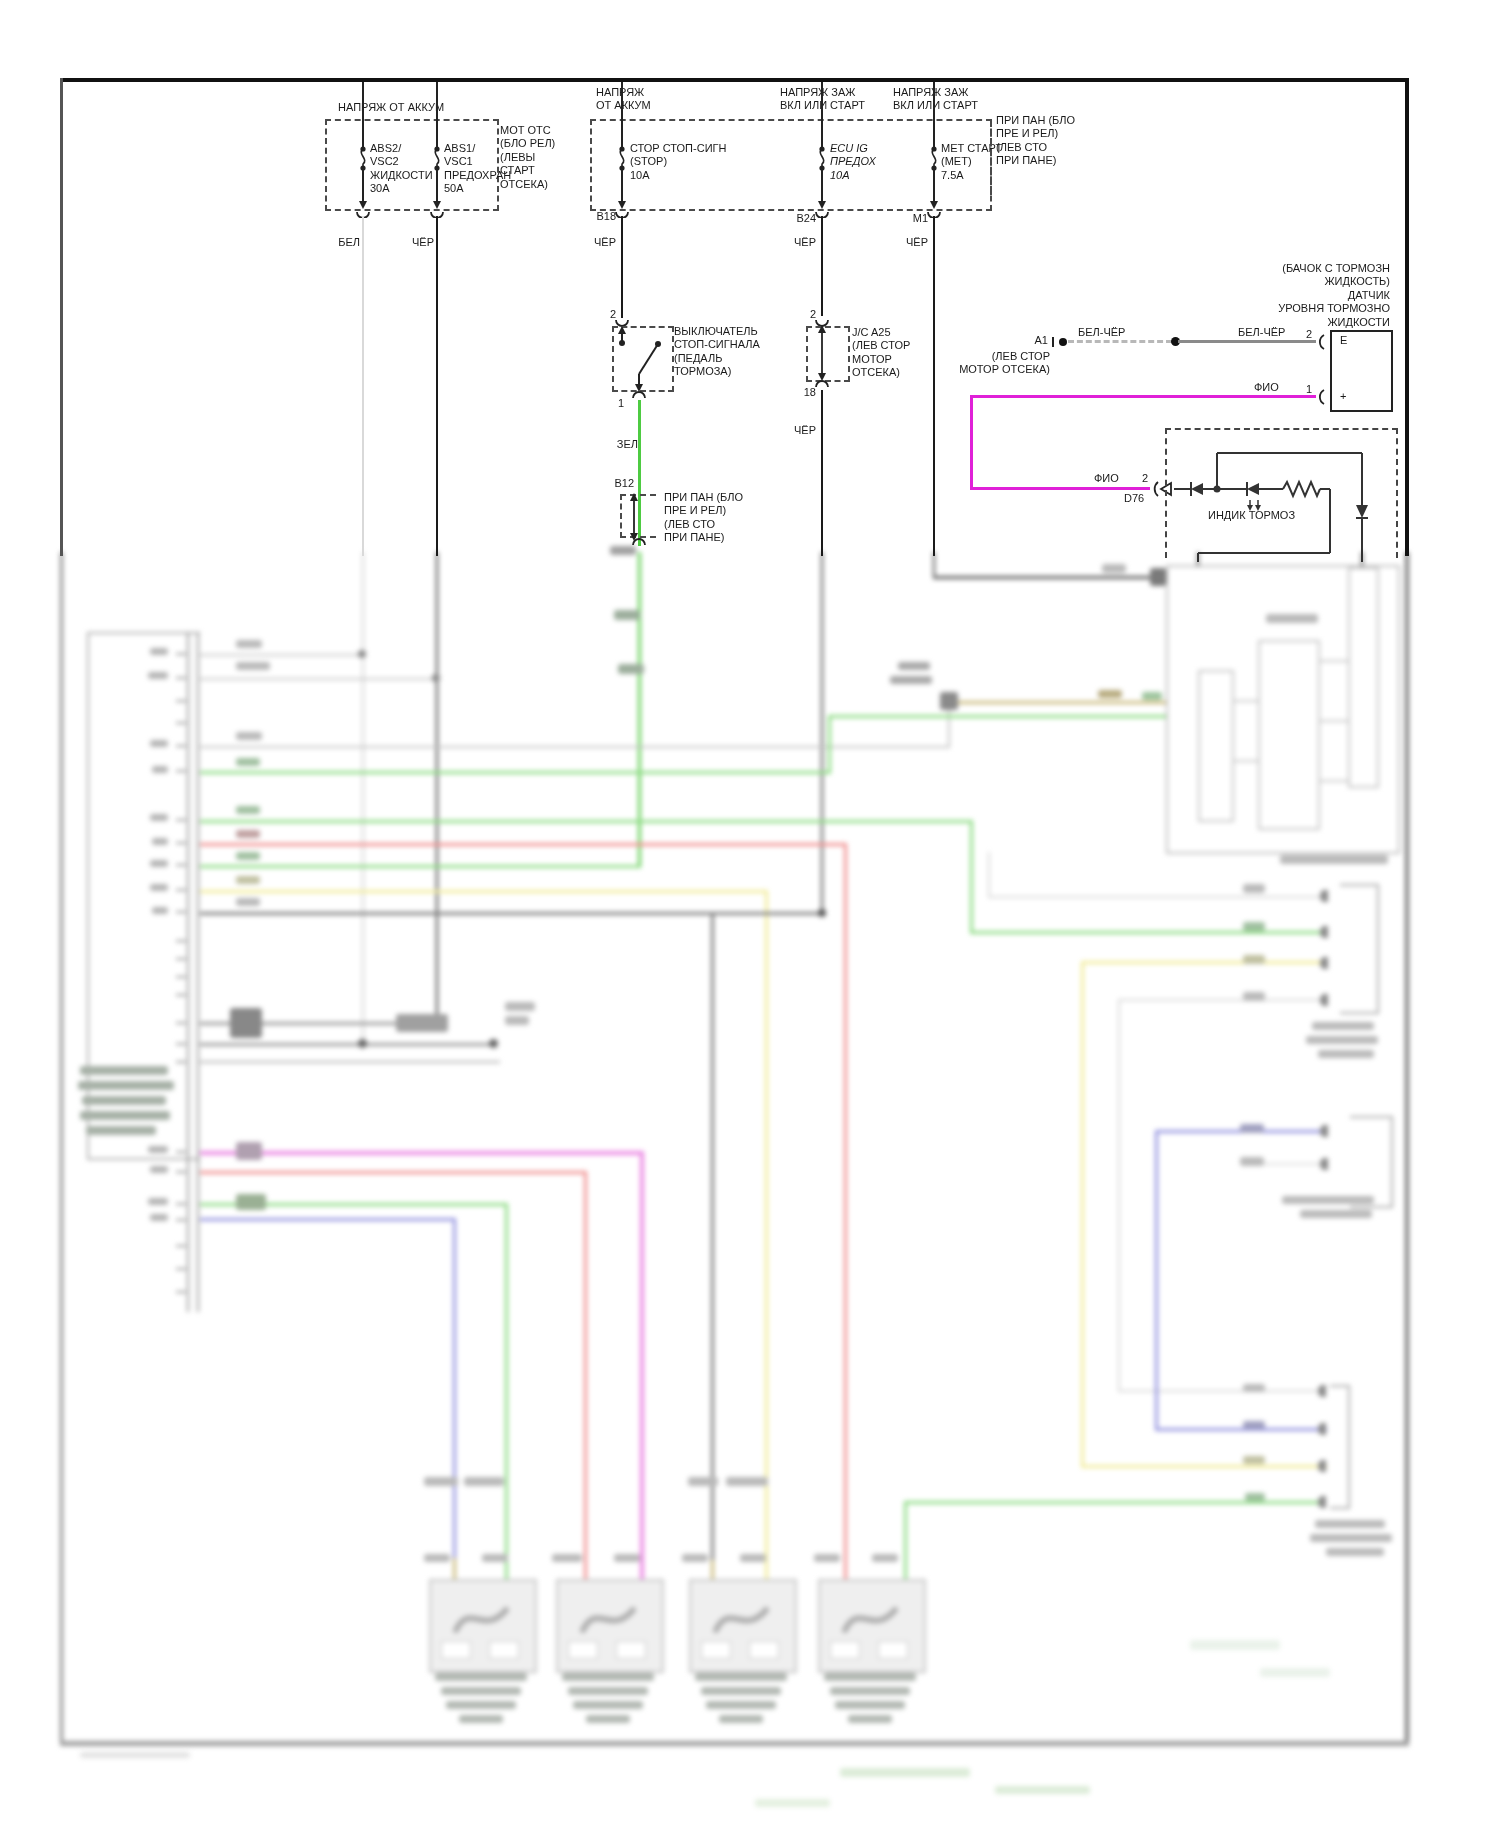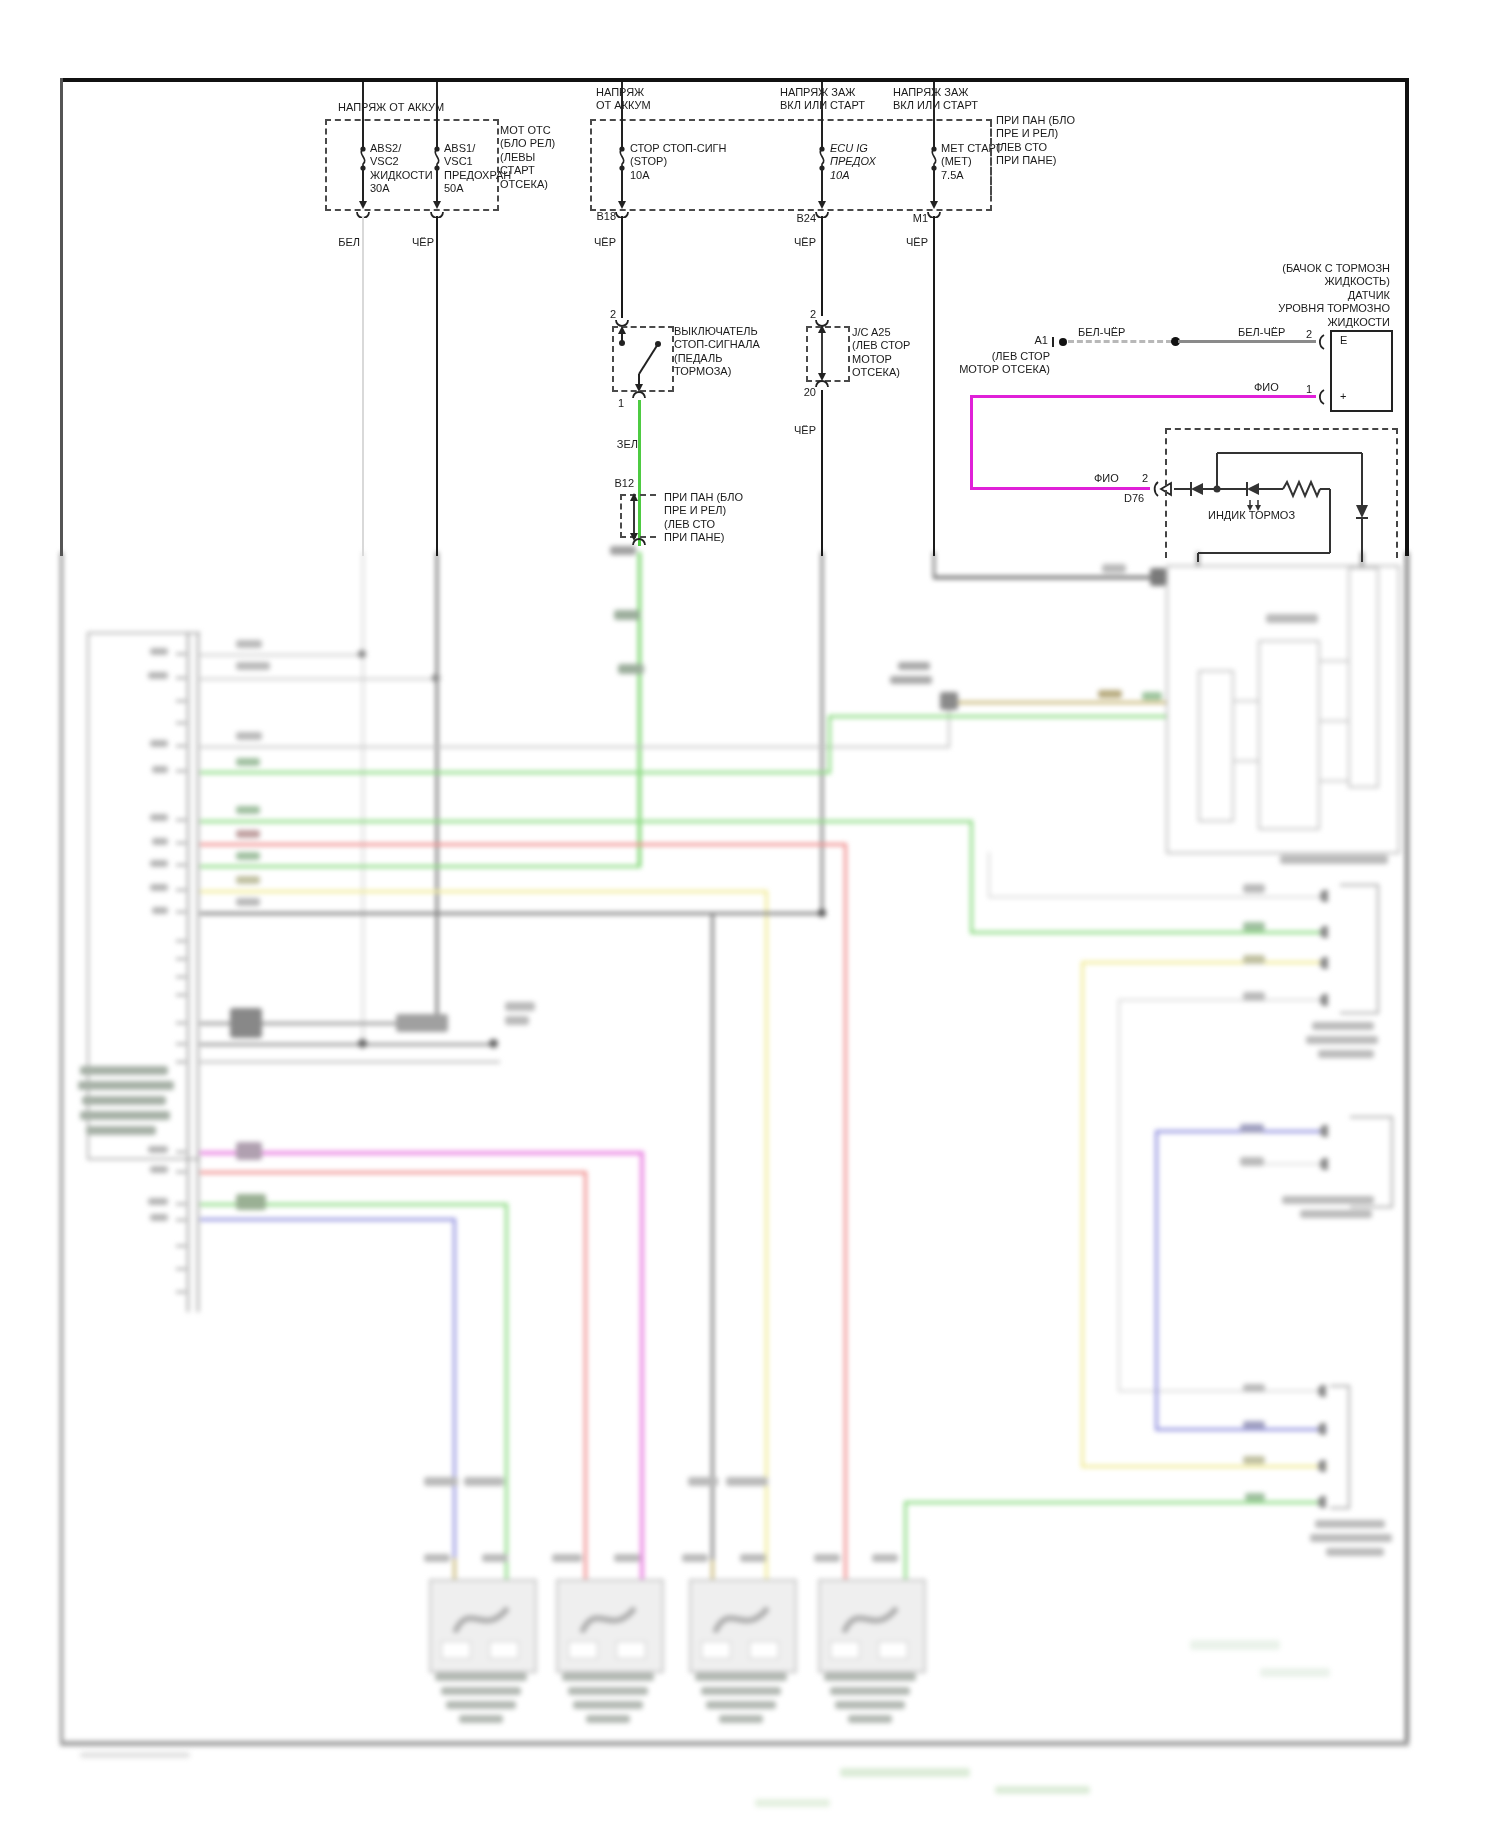--- a/index.html
+++ b/index.html
@@ -464,21 +464,21 @@
         <path d="M7,1 L3,9 L11,9 Z" fill="#222"></path>
         <path d="M7,57 L3,49 L11,49 Z" fill="#222"></path>
       </svg>
   <div class="lbl" style="left:852px;top:326px;">J/C A25
 (ЛЕВ СТОР
 МОТОР
 ОТСЕКА)</div>
   <svg class="g" style="left:814px;top:380px" width="16" height="9" viewBox="0 0 16 9">
         <path d="M2,7 A6,6 0 0 1 14,7" fill="none" stroke="#222" stroke-width="1.8"></path>
       </svg>
-  <div class="lbl ra" style="left:792px;top:386px;width:24px;">20</div>
+  <div class="lbl ra" style="left:792px;top:386px;width:24px;">18</div>
   <div class="w" style="left:821px;top:390px;width:2px;height:166px;background:#1a1a1a;"></div>
   <div class="lbl ra" style="left:788px;top:424px;width:28px;">ЧЁР</div>
 
   <div class="lbl ra" style="left:1250px;top:262px;width:140px;">(БАЧОК С ТОРМОЗН
 ЖИДКОСТЬ)
 ДАТЧИК
 УРОВНЯ ТОРМОЗНО
 ЖИДКОСТИ</div>
   <div class="w" style="left:1330px;top:330px;width:59px;height:78px;border:2px solid #222;"></div>
   <div class="lbl" style="left:1340px;top:334px;">E</div>

